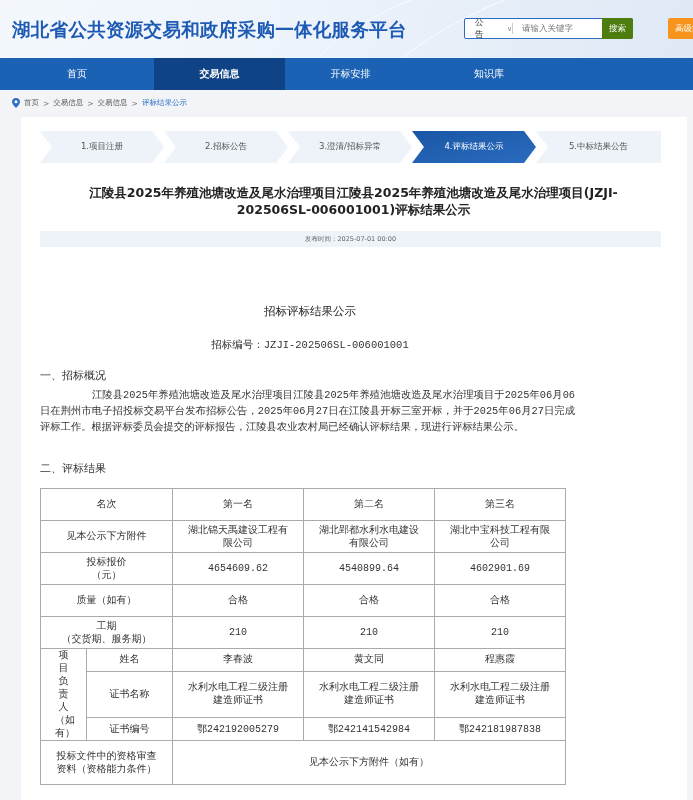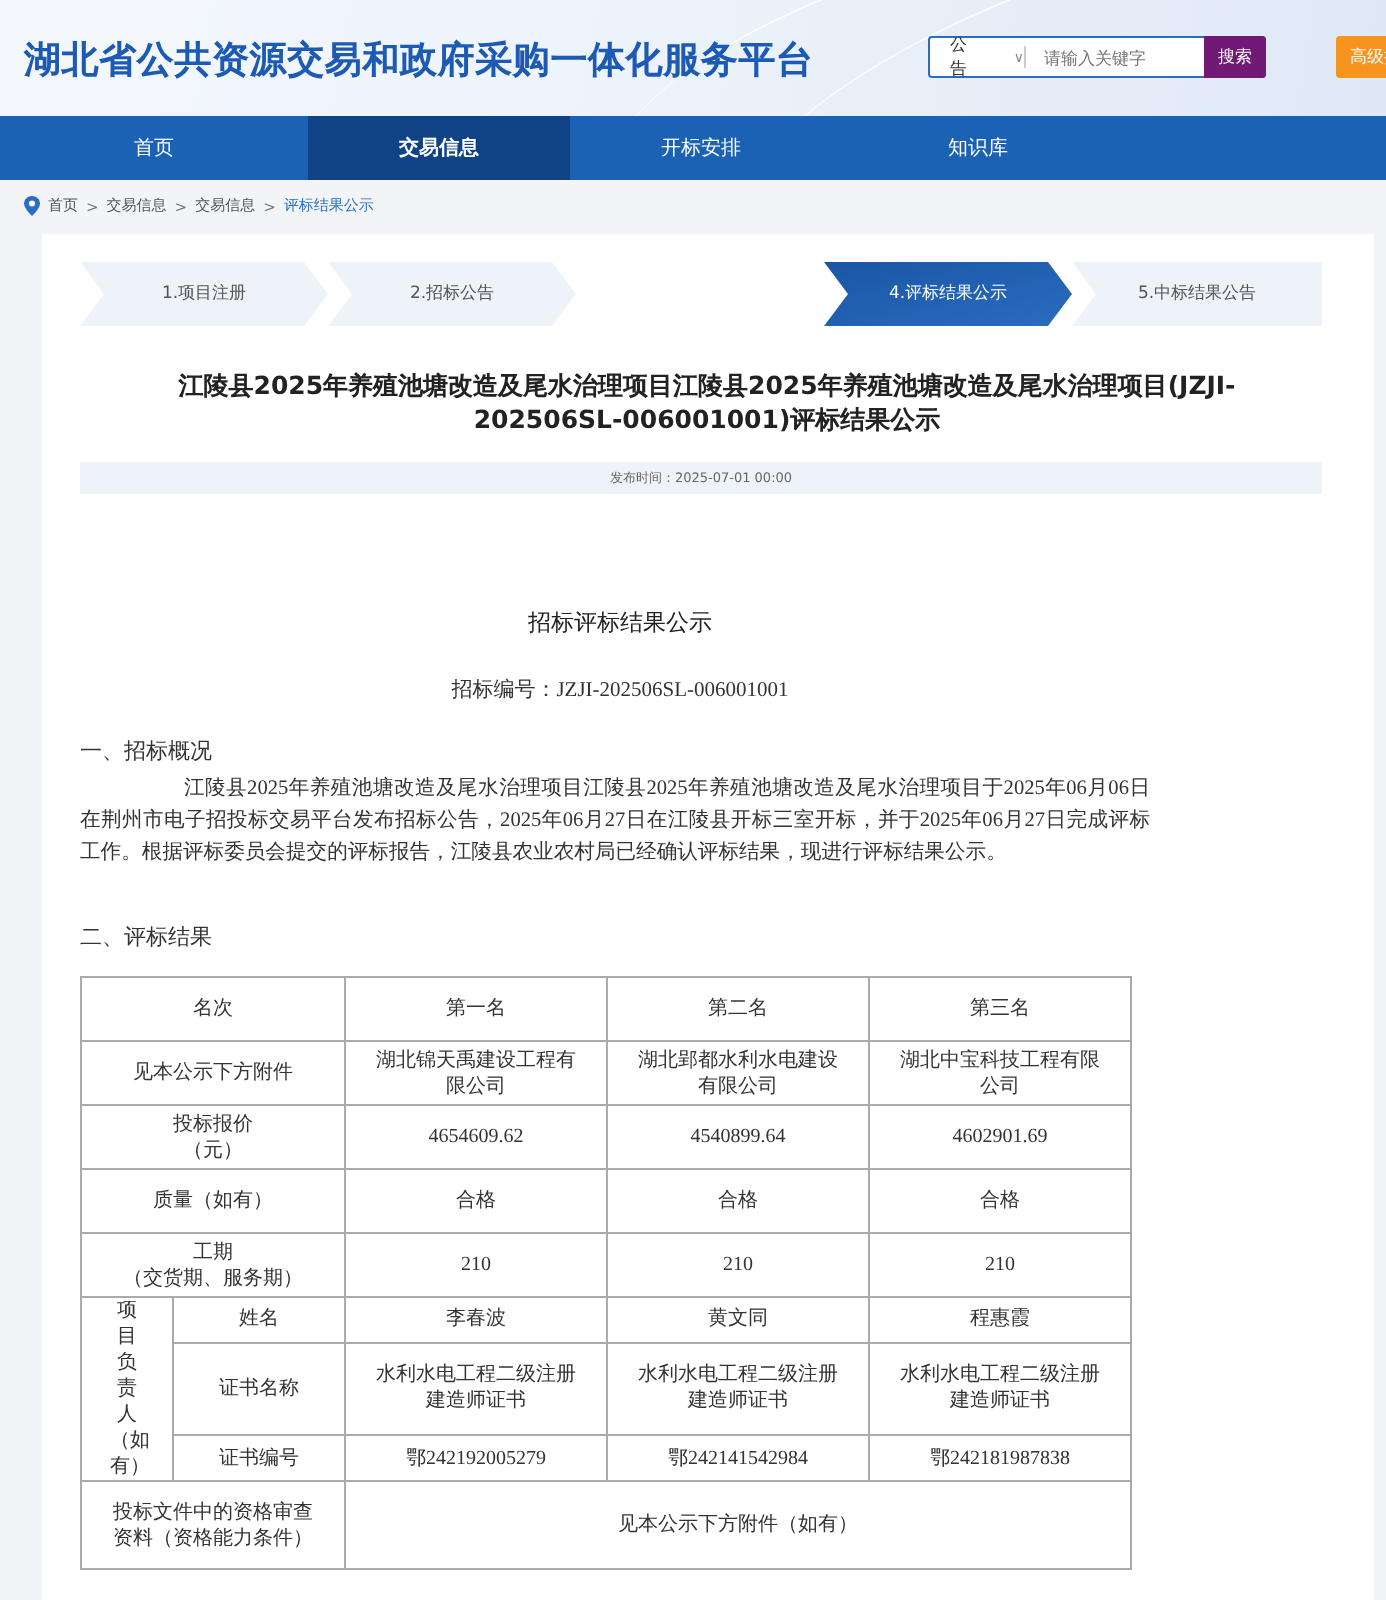--- a/index.html
+++ b/index.html
@@ -11,22 +11,22 @@
     background: linear-gradient(100deg, #f4f8fd 0%, #eef4fb 40%, #e6eef8 70%, #dfe9f6 100%); overflow: hidden; padding-left: 12px; }
   .header:before { content: ""; position: absolute; left: 300px; top: -40px; width: 500px; height: 160px;
     border-top: 1px solid rgba(255,255,255,0.9); border-radius: 50%; transform: rotate(-12deg); }
   .header:after { content: ""; position: absolute; left: 360px; top: -20px; width: 420px; height: 140px;
     border-top: 1px solid rgba(255,255,255,0.8); border-radius: 50%; transform: rotate(-18deg); }
   .site-title { position: absolute; left: 12px; top: 17px; font-size: 18.5px; font-weight: bold; color: #1d5ab4; letter-spacing: 0.3px; z-index: 2; white-space: nowrap; }
   .search-box { position: absolute; left: 464px; top: 18px; width: 169px; height: 21px; border: 1px solid #2c6bc0; background: #fff; border-radius: 2px; display: flex; align-items: center; z-index: 2; }
   .search-cat { font-size: 8.5px; color: #333; padding-left: 10px; width: 47px; display: flex; align-items: center; gap: 18px; }
   .search-cat .chev { font-size: 7px; color: #888; }
   .search-sep { width: 1px; height: 11px; background: #ccc; }
-  .search-input { border: none; outline: none; font-size: 8.5px; color: #999; padding-left: 9px; width: 80px; background: transparent; font-family: Liberation Serif, serif; }
-  .search-btn { position: absolute; right: -1px; top: -1px; width: 31px; height: 21px; background: #701a75; color: #fff; font-size: 8.5px; display: flex; align-items: center; justify-content: center; border-radius: 0 2px 2px 0; font-family: Liberation Mono, monospace; }
+  .search-input { border: none; outline: none; font-size: 8.5px; color: #999; padding-left: 9px; width: 80px; background: transparent; font-family: Liberation Mono, monospace; }
+  .search-btn { position: absolute; right: -1px; top: -1px; width: 31px; height: 21px; background: #4d7c0f; color: #fff; font-size: 8.5px; display: flex; align-items: center; justify-content: center; border-radius: 0 2px 2px 0; font-family: Liberation Mono, monospace; }
   .adv-btn { position: absolute; left: 639px; top: 18px; width: 48px; height: 21px; background: #f7941d; color: #fff; font-size: 8.5px; display: flex; align-items: center; justify-content: center; border-radius: 2px; z-index: 2; margin-left: 29px; }
 
   
   .nav { position: absolute; left: 0; top: 58px; width: 693px; height: 32px; background: #1c62b4; display: flex; }
   .nav-item { flex: 0 0 auto; color: #fff; font-size: 10px; display: flex; align-items: center; justify-content: center; height: 32px; }
   .nav-item.active { background: #0f4385; font-weight: bold; }
 
   
   .breadcrumb { position: absolute; left: 12px; top: 96px; height: 14px; display: flex; align-items: center; font-size: 7.5px; color: #555; gap: 4px; }
   .breadcrumb .pin { width: 8px; height: 10px; position: relative; }
@@ -39,21 +39,21 @@
   
   .steps { position: absolute; left: 19px; top: 14px; width: 621px; height: 32px; }
   .step { position: absolute; top: 0; height: 32px; display: flex; align-items: center; justify-content: center; font-size: 8.5px; color: #555; }
   .step svg { position: absolute; left: 0; top: 0; }
   .step span { position: relative; z-index: 1; }
   .step.active span { color: #fff; }
 
   .doc-title { position: absolute; left: 20px; top: 67px; width: 625px; text-align: center; font-size: 12.5px; font-weight: bold; color: #222; line-height: 17px; }
   .pub-bar { position: absolute; left: 19px; top: 114px; width: 621px; height: 16px; background: #eef2f9; font-size: 6.5px; color: #666; display: flex; align-items: center; justify-content: center; }
 
-  .serif { font-family: Liberation Serif, serif; }
+  .serif { font-family: Liberation Mono, monospace; }
   .notice-h { position: absolute; left: 19px; top: 187px; width: 540px; text-align: center; font-size: 11.5px; color: #222; }
   .notice-code { position: absolute; left: 19px; top: 221px; width: 540px; text-align: center; font-size: 10.5px; color: #333; }
   .sec1 { position: absolute; left: 19px; top: 251px; font-size: 11px; color: #333; }
   .para { position: absolute; left: 19px; top: 270px; width: 535px; font-size: 10.3px; line-height: 16px; color: #333; text-indent: 52px; text-align: justify; }
   .sec2 { position: absolute; left: 19px; top: 344px; font-size: 11px; color: #333; }
 
   
   .result-table { position: absolute; left: 19px; top: 371px; width: 525px; border-collapse: collapse; font-size: 10px; color: #333; table-layout: fixed; }
   .result-table td { border: 1px solid #aaa; text-align: center; vertical-align: middle; line-height: 13px; padding: 0 14px; }
   .result-table .h32 { height: 32px; }
@@ -108,20 +108,26 @@
           <polygon points="0,0 112,0 124,16 112,32 0,32 12,16" fill="#eef2f9"></polygon>
         </svg>
       <span>1.项目注册</span>
     </div>
     <div class="step" style="left:124px;width:124px">
       <svg width="124" height="32">
           <polygon points="0,0 112,0 124,16 112,32 0,32 12,16" fill="#eef2f9"></polygon>
         </svg>
       <span>2.招标公告</span>
     </div>
+    <div class="step" style="left:248px;width:124px">
+      <svg width="124" height="32">
+          <polygon points="0,0 112,0 124,16 112,32 0,32 12,16" fill="#eef2f9"></polygon>
+        </svg>
+      <span>3.澄清/招标异常</span>
+    </div>
     <div class="step active" style="left:372px;width:124px">
       <svg width="124" height="32">
           <defs>
             <linearGradient id="ag" x1="0" y1="0" x2="1" y2="1">
               <stop offset="0" stop-color="#1a56a4"></stop>
               <stop offset="1" stop-color="#2a6cc0"></stop>
             </linearGradient>
           </defs>
           <polygon points="0,0 112,0 124,16 112,32 0,32 12,16" fill="url(#ag)"></polygon>
         </svg>

